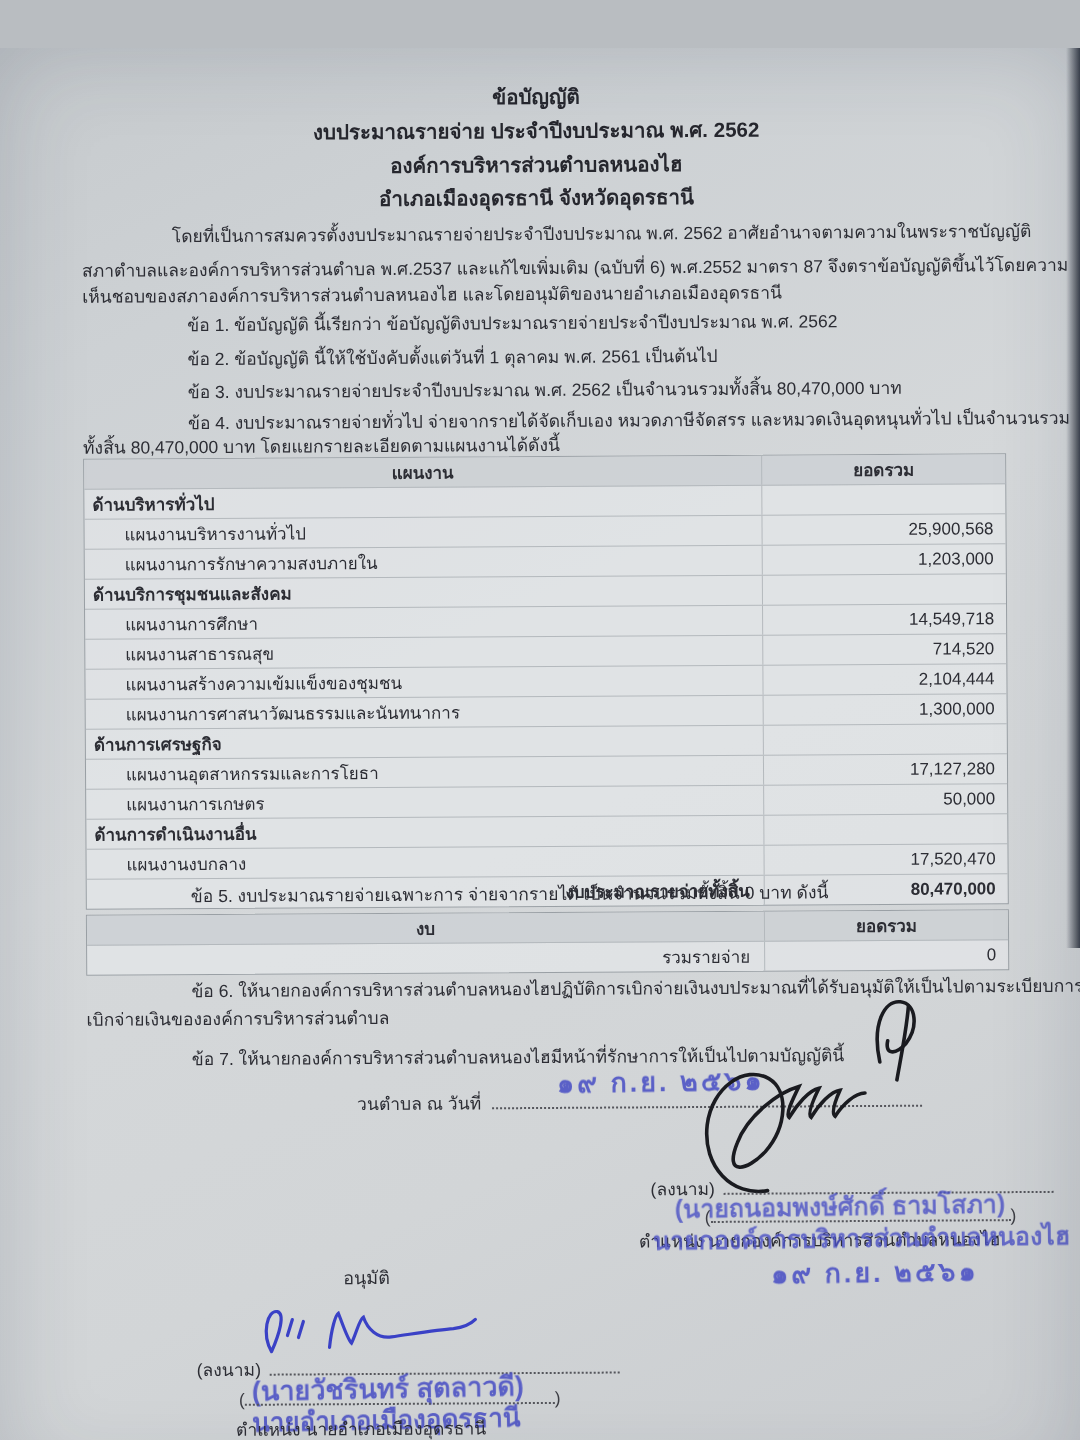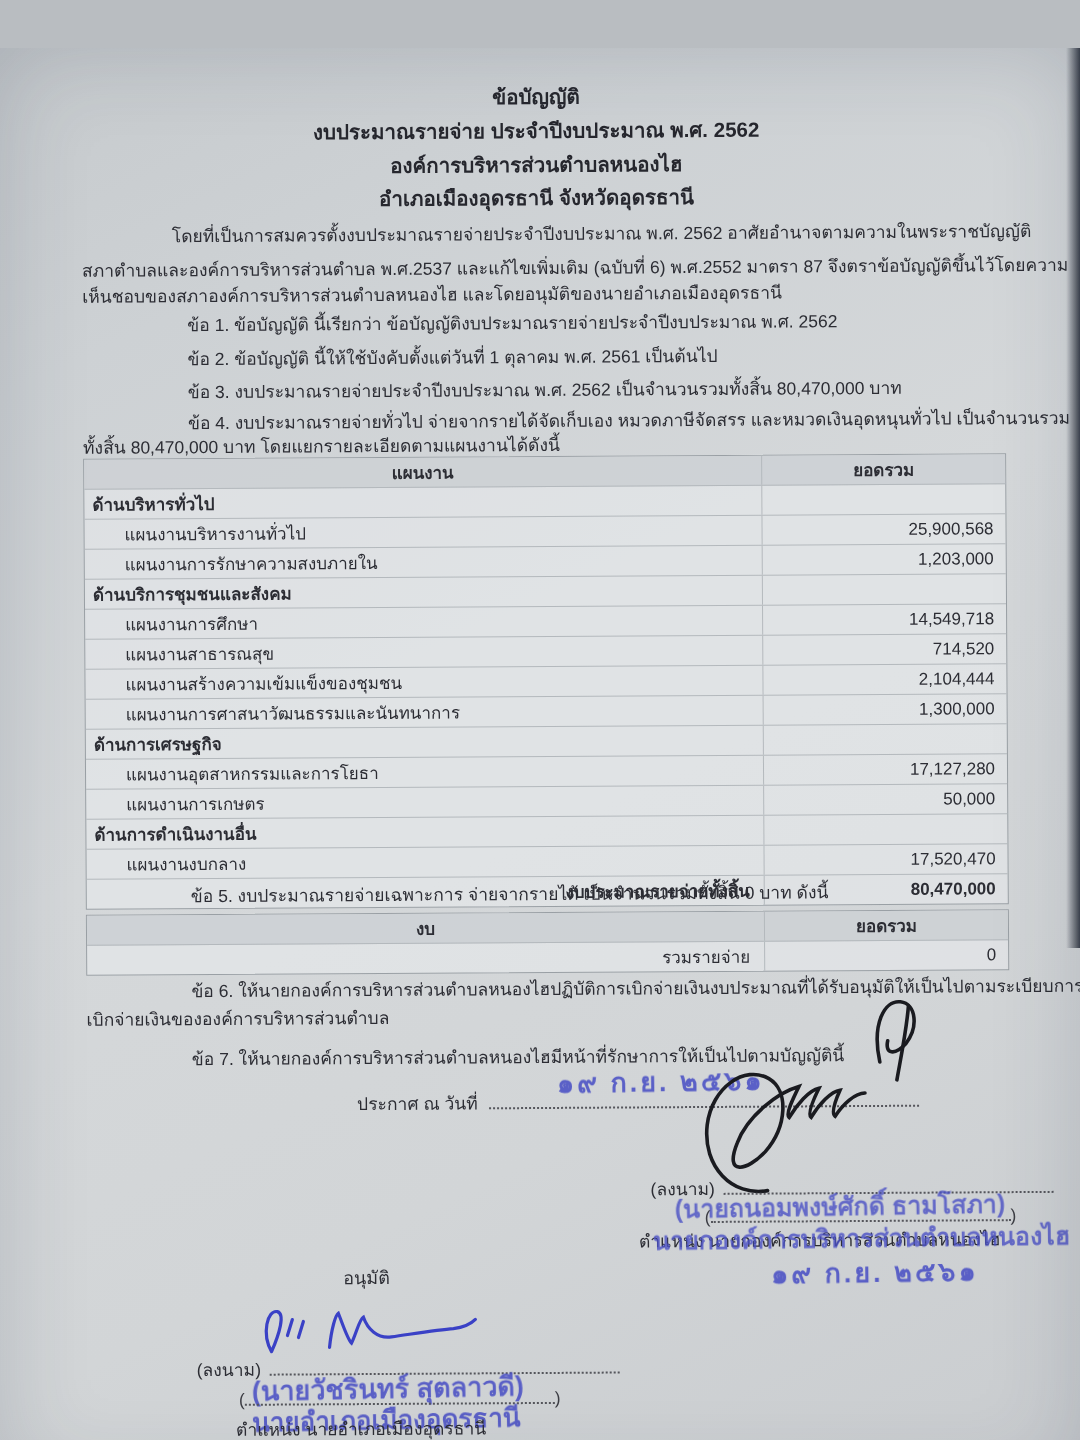--- a/index.html
+++ b/index.html
@@ -162,21 +162,21 @@
         <div class="c1" style="font-weight:normal;">รวมรายจ่าย</div>
         <div class="c2" style="font-weight:normal;">0</div>
       </div>
     </div>
 
     <div class="abs bodyline indent2" style="top:928px;">ข้อ 6. ให้นายกองค์การบริหารส่วนตำบลหนองไฮปฏิบัติการเบิกจ่ายเงินงบประมาณที่ได้รับอนุมัติให้เป็นไปตามระเบียบการ</div>
     <div class="abs bodyline" style="top:956px;">เบิกจ่ายเงินขององค์การบริหารส่วนตำบล</div>
     <div class="abs bodyline indent2" style="top:996px;">ข้อ 7. ให้นายกองค์การบริหารส่วนตำบลหนองไฮมีหน้าที่รักษาการให้เป็นไปตามบัญญัตินี้</div>
 
     <div class="abs" style="top:1041px;left:355px;white-space:nowrap;">
-      <span>ประกาศ ณ วันที่</span>
+      <span>วนตำบล ณ วันที่</span>
       <span class="dots" style="width:430px;margin-left:6px;"></span>
     </div>
     <div class="abs stamp datestamp blur1" style="top:1013px;left:555px;">๑๙ ก.ย. ๒๕๖๑</div>
 
     <svg class="sig abs" style="top:948px;left:645px;" width="300" height="210" viewBox="0 0 300 210">
       <g fill="none" stroke="#1a1b20" stroke-width="3.6" stroke-linecap="round">
         <path d="M233,68 C225,30 238,6 254,8 C270,10 272,34 259,50 C248,62 238,60 241,47"></path>
         <path d="M262,12 C260,36 254,64 250,86"></path>
         <path d="M120,196 C85,202 55,172 60,130 C65,92 98,70 122,84 C142,96 140,132 118,157 C100,176 76,182 90,148 C100,122 130,98 152,92 C146,104 138,120 142,123 C150,110 162,96 172,94 C166,106 160,120 164,123 C172,110 184,97 193,96 C188,107 184,119 188,122 C196,110 208,99 218,99"></path>
       </g>

